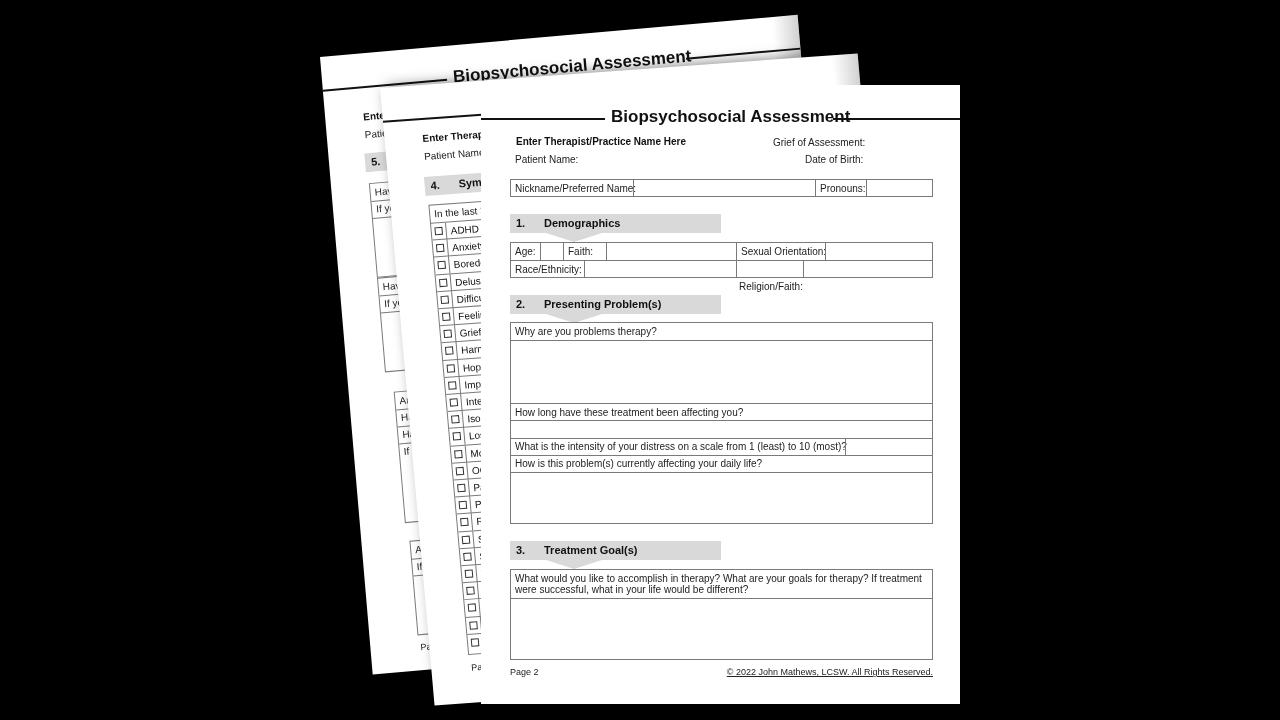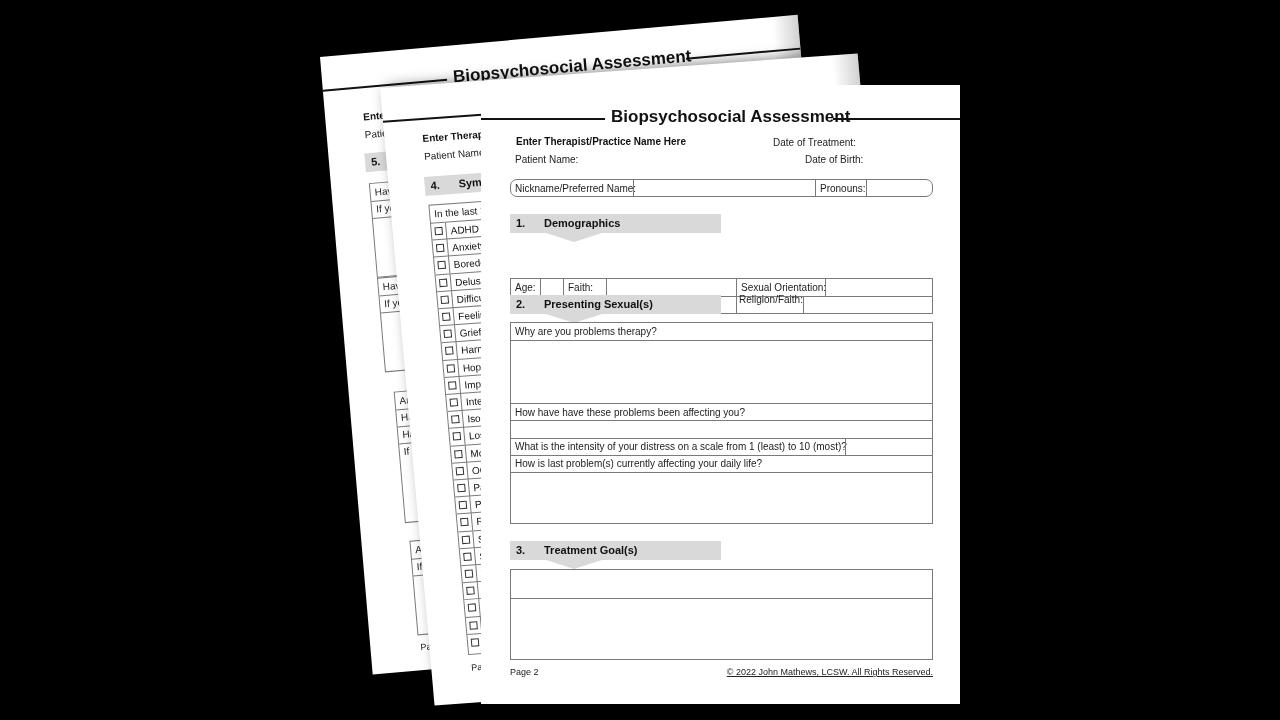--- a/index.html
+++ b/index.html
@@ -277,89 +277,90 @@
 </div>
 
 <div class="page" id="page1">
   <div class="title-row" style="top:22px;">
     <div class="title-line" style="left:0; width:125px;"></div>
     <div class="title-text" style="left:124px;">Biopsychosocial Assessment</div>
     <div class="title-line" style="left:352px; right:0;"></div>
   </div>
 
   <div class="hdr-bold" style="left:35px; top:51px;">Enter Therapist/Practice Name Here</div>
-  <div class="hdr" style="left:292px; top:52px;">Date of Treatment:</div>
+  <div class="hdr" style="left:292px; top:52px;">Grief of Assessment:</div>
   <div class="hdr" style="left:34px; top:69px;">Patient Name:</div>
   <div class="hdr" style="left:324px; top:69px;">Date of Birth:</div>
 
-  <div class="box" style="left:29px; top:94px; width:423px; height:18px;border-radius:7px;">
+  <div class="box" style="left:29px; top:94px; width:423px; height:18px;">
     <div class="cell" style="left:4px; top:3px;">Nickname/Preferred Name:</div>
     <div class="vline" style="left:122px; top:0; height:16px;"></div>
     <div style="position:absolute; left:123px; top:0; width:180px; height:16px;"></div>
     <div class="vline" style="left:304px; top:0; height:16px;"></div>
     <div class="cell" style="left:309px; top:3px;">Pronouns:</div>
     <div class="vline" style="left:355px; top:0; height:16px;"></div>
     <div style="position:absolute; left:356px; top:0; width:65px; height:16px;"></div>
   </div>
 
   <div class="sec" style="left:29px; top:129px; width:211px;">
     <span class="num">1.</span>
     <span class="lbl">Demographics</span>
     <div class="ptr"></div>
   </div>
-  <div class="box" style="left:29px; top:157px; width:423px; height:36px;margin-top:36px;">
+  <div class="box" style="left:29px; top:157px; width:423px; height:36px;">
     <div class="hline" style="left:0; right:0; top:17px;"></div>
     <div class="cell" style="left:4px; top:3px;">Age:</div>
     <div class="vline" style="left:29px; top:0; height:17px;"></div>
     <div style="position:absolute; left:30px; top:0; width:21px; height:17px;"></div>
     <div class="vline" style="left:52px; top:0; height:17px;"></div>
     <div class="cell" style="left:57px; top:3px;">Faith:</div>
     <div class="vline" style="left:95px; top:0; height:17px;"></div>
     <div style="position:absolute; left:96px; top:0; width:128px; height:17px;"></div>
     <div class="vline" style="left:225px; top:0; height:34px;"></div>
     <div class="cell" style="left:230px; top:3px;">Sexual Orientation:</div>
     <div class="vline" style="left:314px; top:0; height:17px;"></div>
     <div style="position:absolute; left:315px; top:0; width:106px; height:17px;"></div>
 
     <div class="cell" style="left:4px; top:21px;">Race/Ethnicity:</div>
     <div class="vline" style="left:73px; top:17px; height:17px;"></div>
     <div style="position:absolute; left:74px; top:18px; width:150px; height:16px;"></div>
-    <div class="cell" style="left:228px; top:15px;">Religion/Faith:</div>
+    <div class="cell" style="left:228px; top:38px;">Religion/Faith:</div>
     <div class="vline" style="left:292px; top:17px; height:17px;"></div>
     <div style="position:absolute; left:293px; top:18px; width:128px; height:16px;"></div>
   </div>
 
   <div class="sec" style="left:29px; top:210px; width:211px;">
     <span class="num">2.</span>
-    <span class="lbl">Presenting Sexual(s)</span>
+    <span class="lbl">Presenting Problem(s)</span>
     <div class="ptr"></div>
   </div>
   <div class="box" style="left:29px; top:237px; width:423px; height:202px;">
     <div class="cell" style="left:4px; top:3px;">Why are you problems therapy?</div>
     <div class="hline" style="left:0; right:0; top:17px;"></div>
     <div style="position:absolute; left:0; right:0; top:18px; height:62px;"></div>
     <div class="hline" style="left:0; right:0; top:80px;"></div>
-    <div class="cell" style="left:4px; top:84px;">How have have these problems been affecting you?</div>
+    <div class="cell" style="left:4px; top:84px;">How long have these treatment been affecting you?</div>
     <div class="hline" style="left:0; right:0; top:97px;"></div>
     <div style="position:absolute; left:0; right:0; top:98px; height:16px;"></div>
     <div class="hline" style="left:0; right:0; top:115px;"></div>
     <div class="cell" style="left:4px; top:118px;">What is the intensity of your distress on a scale from 1 (least) to 10 (most)?</div>
     <div class="vline" style="left:334px; top:115px; height:17px;"></div>
     <div style="position:absolute; left:335px; top:116px; width:86px; height:16px;"></div>
     <div class="hline" style="left:0; right:0; top:132px;"></div>
-    <div class="cell" style="left:4px; top:135px;">How is last problem(s) currently affecting your daily life?</div>
+    <div class="cell" style="left:4px; top:135px;">How is this problem(s) currently affecting your daily life?</div>
     <div class="hline" style="left:0; right:0; top:149px;"></div>
     <div style="position:absolute; left:0; right:0; top:150px; height:50px;"></div>
   </div>
 
   <div class="sec" style="left:29px; top:456px; width:211px;">
     <span class="num">3.</span>
     <span class="lbl">Treatment Goal(s)</span>
     <div class="ptr"></div>
   </div>
   <div class="box" style="left:29px; top:484px; width:423px; height:91px;">
+    <div class="cell" style="left:4px; top:3px; white-space:normal; width:414px; line-height:11px;">What would you like to accomplish in therapy?  What are your goals for therapy?  If treatment were successful, what in your life would be different?</div>
     <div class="hline" style="left:0; right:0; top:28px;"></div>
     <div style="position:absolute; left:0; right:0; top:29px; height:60px;"></div>
   </div>
 
   <div class="footer" style="left:29px; top:582px;">Page 2</div>
   <div class="footer" style="right:27px; top:582px;text-decoration:underline;">© 2022 John Mathews, LCSW.  All Rights Reserved.</div>
 </div>
 
 </body></html>

